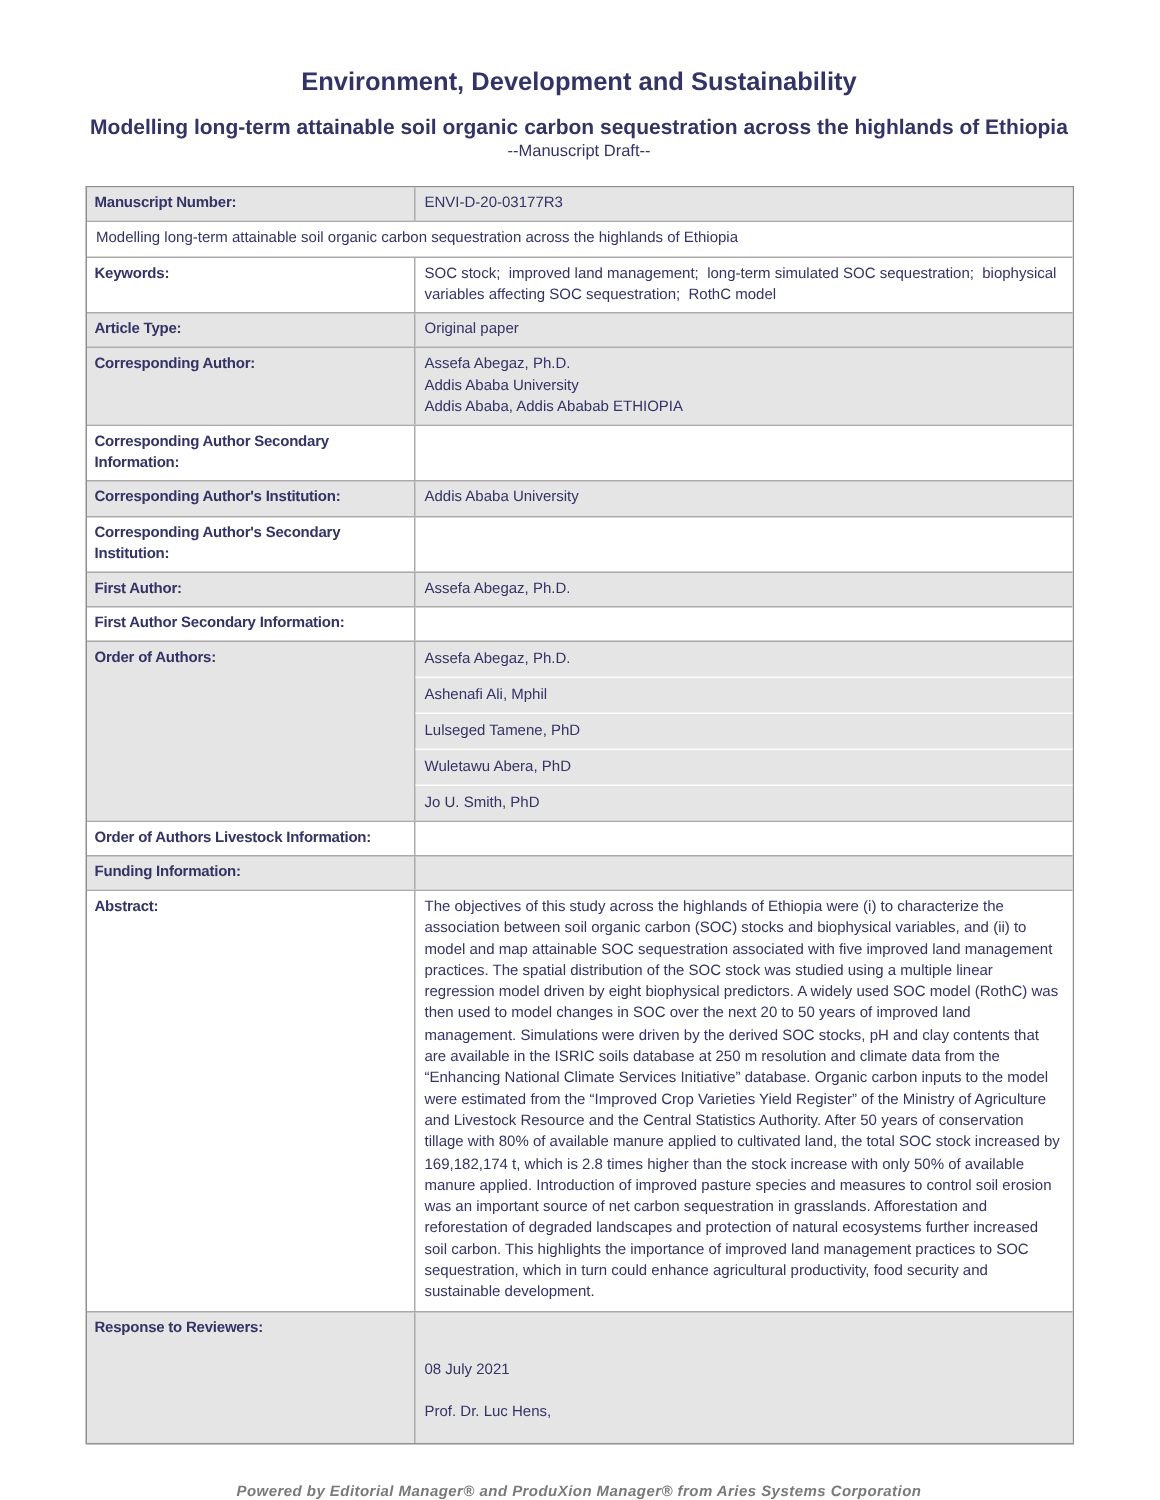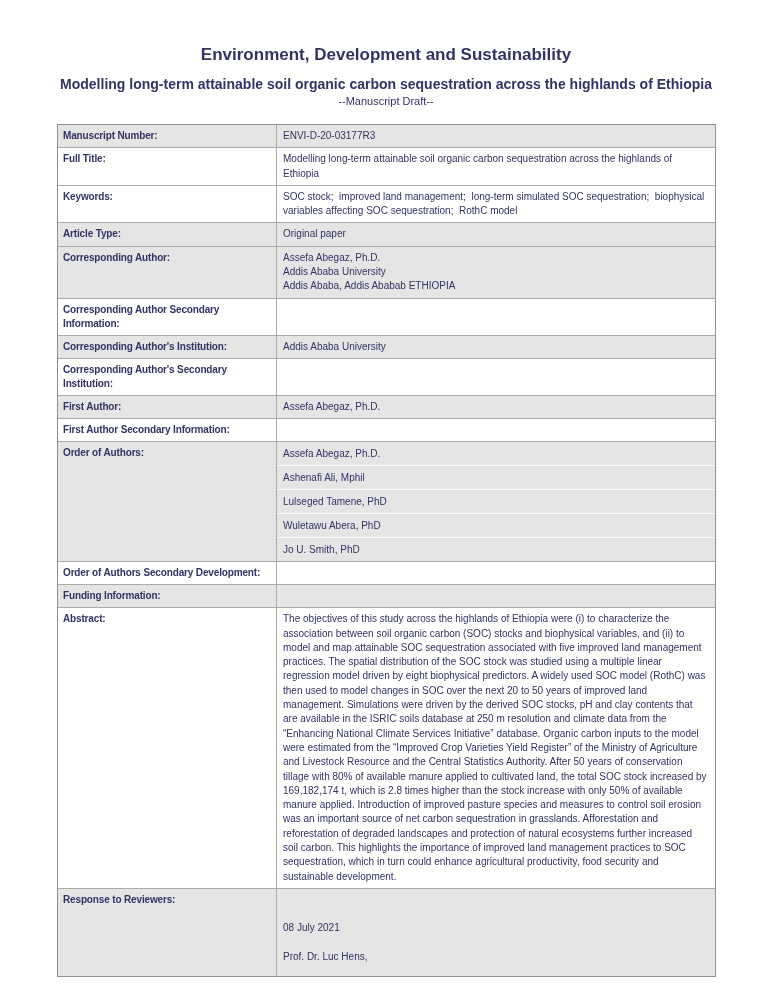--- a/index.html
+++ b/index.html
@@ -101,21 +101,20 @@
   </header>
 
   <div class="ms-table">
 
     <div class="row gray">
       <div class="cell-label">Manuscript Number:</div>
       <div class="cell-value">ENVI-D-20-03177R3</div>
     </div>
 
     <div class="row">
-      <div class="cell-label">Full Title:</div>
       <div class="cell-value">Modelling long-term attainable soil organic carbon sequestration across the highlands of Ethiopia</div>
     </div>
 
     <div class="row">
       <div class="cell-label">Keywords:</div>
       <div class="cell-value">SOC stock;  improved land management;  long-term simulated SOC sequestration;  biophysical variables affecting SOC sequestration;  RothC model</div>
     </div>
 
     <div class="row gray">
       <div class="cell-label">Article Type:</div>
@@ -159,21 +158,21 @@
       <div class="cell-value authors">
         <div class="author-subrow">Assefa Abegaz, Ph.D.</div>
         <div class="author-subrow">Ashenafi Ali, Mphil</div>
         <div class="author-subrow">Lulseged Tamene, PhD</div>
         <div class="author-subrow">Wuletawu Abera, PhD</div>
         <div class="author-subrow">Jo U. Smith, PhD</div>
       </div>
     </div>
 
     <div class="row">
-      <div class="cell-label">Order of Authors Secondary Development:</div>
+      <div class="cell-label">Order of Authors Livestock Information:</div>
       <div class="cell-value"></div>
     </div>
 
     <div class="row gray">
       <div class="cell-label">Funding Information:</div>
       <div class="cell-value"></div>
     </div>
 
     <div class="row">
       <div class="cell-label">Abstract:</div>

